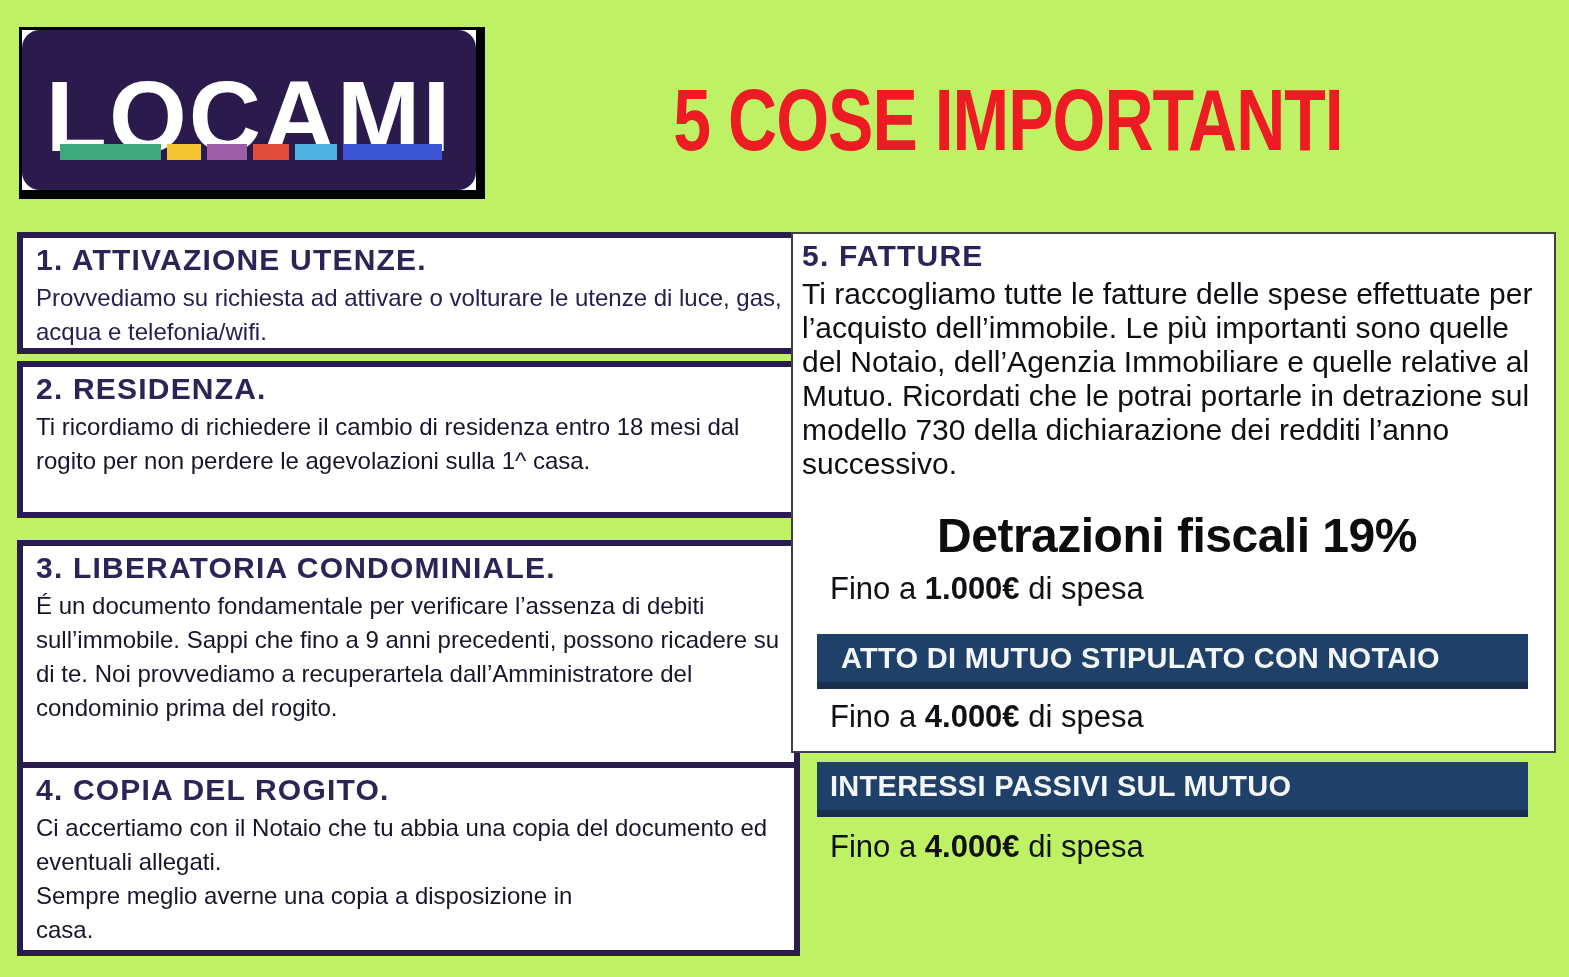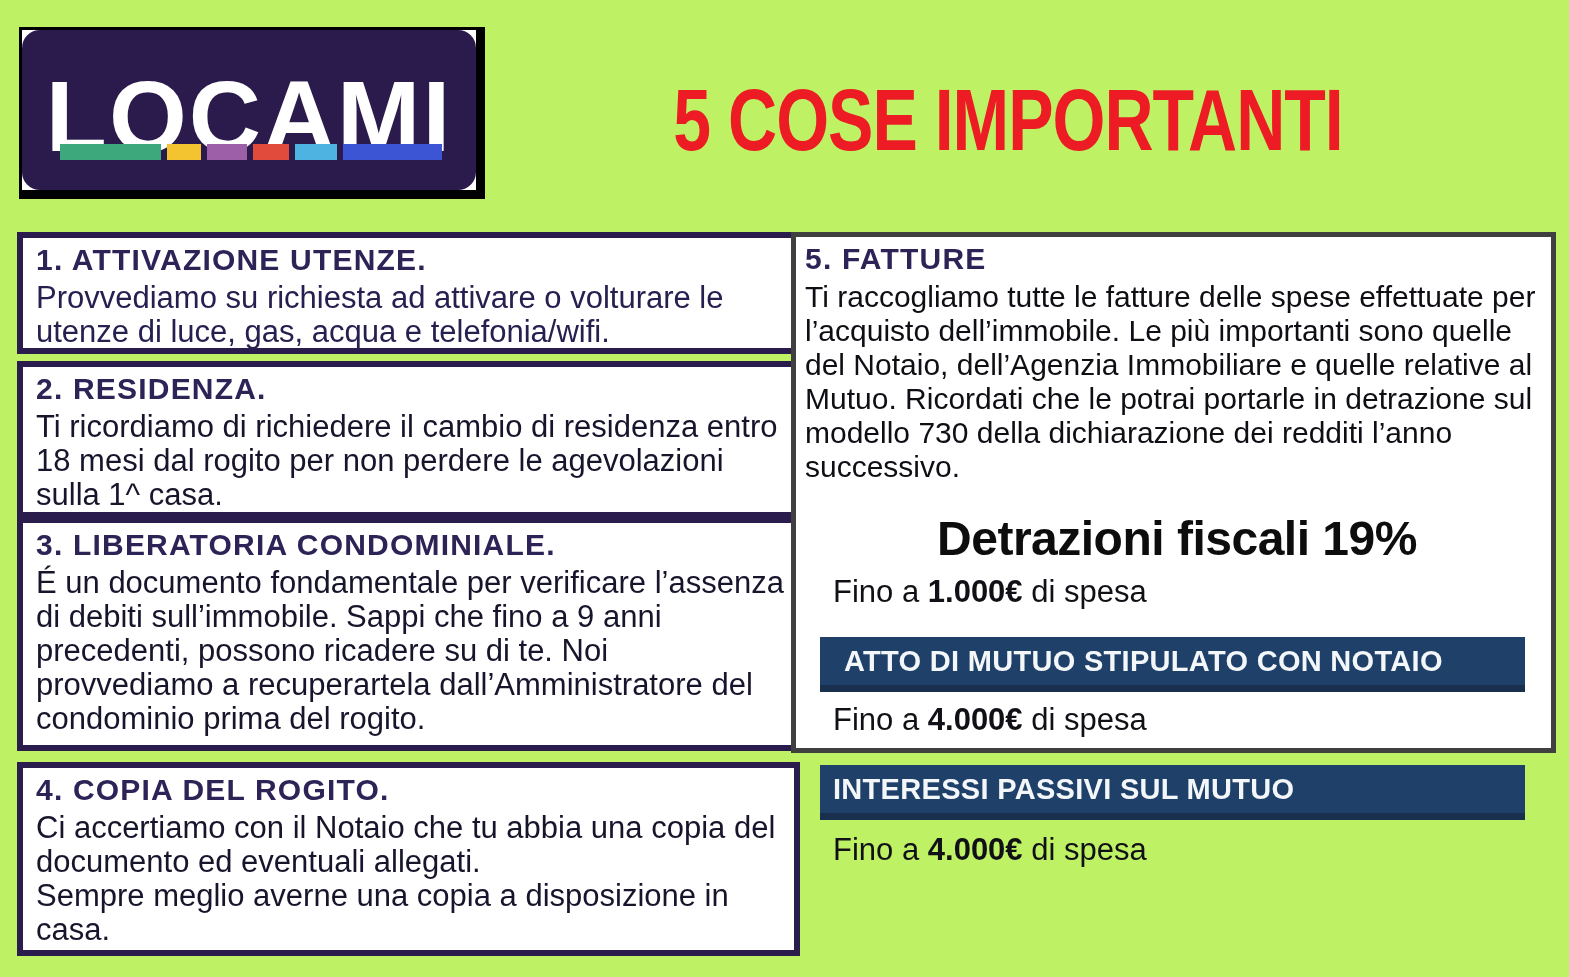--- a/index.html
+++ b/index.html
@@ -22,31 +22,31 @@
   
   .main-title{position:absolute;left:648px;top:76px;width:720px;text-align:center;
               font-weight:700;font-size:68px;letter-spacing:-1px;line-height:1;
               transform:scaleY(1.28);transform-origin:top center;white-space:nowrap;}
 
   
   .lbox{position:absolute;left:17px;width:783px;box-sizing:border-box;
         border:6px solid #2A1C4C;background:#fff;padding:2px 1px 0 13px;}
   .lbox1{top:232px;height:122px;}
   .lbox2{top:361px;height:157px;}
-  .lbox3{top:517px;height:234px;}
+  .lbox3{top:540px;height:234px;}
   .lbox4{top:762px;height:194px;}
   .box-heading{font-size:30px;font-weight:700;color:#2E2356;letter-spacing:1.2px;
                line-height:36px;margin:2px 0 0 0;}
-  .box-body{font-size:31px;line-height:34px;color:#17152C;white-space:pre-line;
+  .box-body{font-size:24px;line-height:34px;color:#17152C;white-space:pre-line;
             margin-top:3px;}
   .lbox1 .box-body{color:#262050;}
 
   
   .rbox{position:absolute;left:791px;top:232px;width:765px;height:521px;box-sizing:border-box;
-        border:5px solid #404040;background:#fff;padding:2px 2px 0 9px;}
+        border:2px solid #404040;background:#fff;padding:2px 2px 0 9px;}
   .rbox .box-body{font-size:30px;color:#0E0E14;}
   .subtitle{margin-top:30px;text-align:center;font-size:48px;font-weight:700;
             color:#0D0D0D;line-height:50px;letter-spacing:-0.5px;}
   .bar{margin:14px 24px 0 15px;height:48px;border-bottom:7px solid #182F4D;}
   .bar2,.bar3{margin-top:27px;}
   .bar-label{color:#F4F7FA;font-weight:700;font-size:29px;line-height:48px;
              padding-left:13px;letter-spacing:0.3px;white-space:nowrap;overflow:hidden;}
   .fino{margin:10px 0 0 28px;font-size:31px;line-height:36px;color:#101016;}
   .fino3{margin-top:12px;}
   .amount{font-weight:700;}

